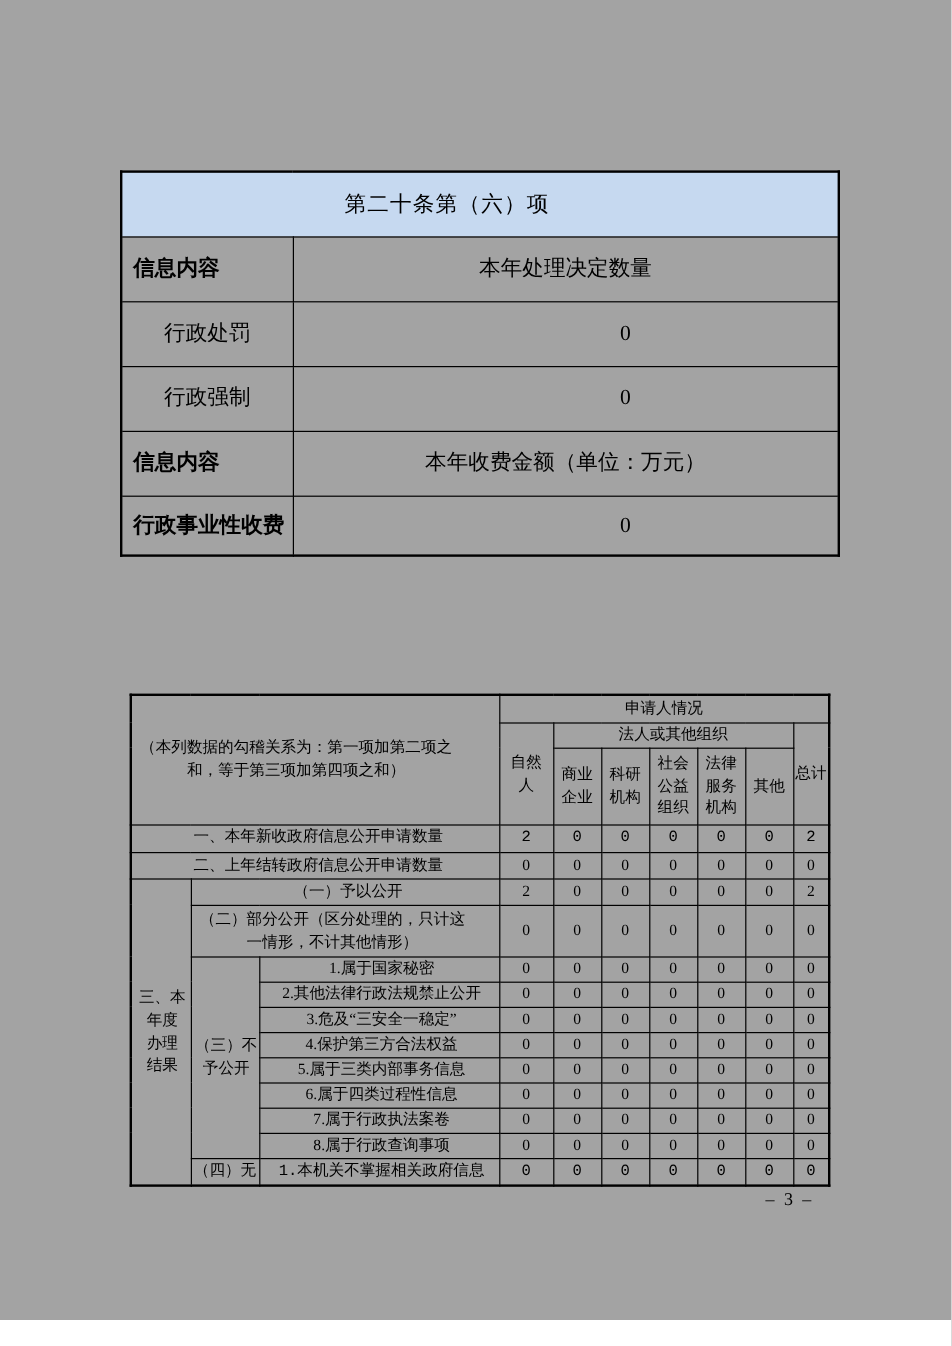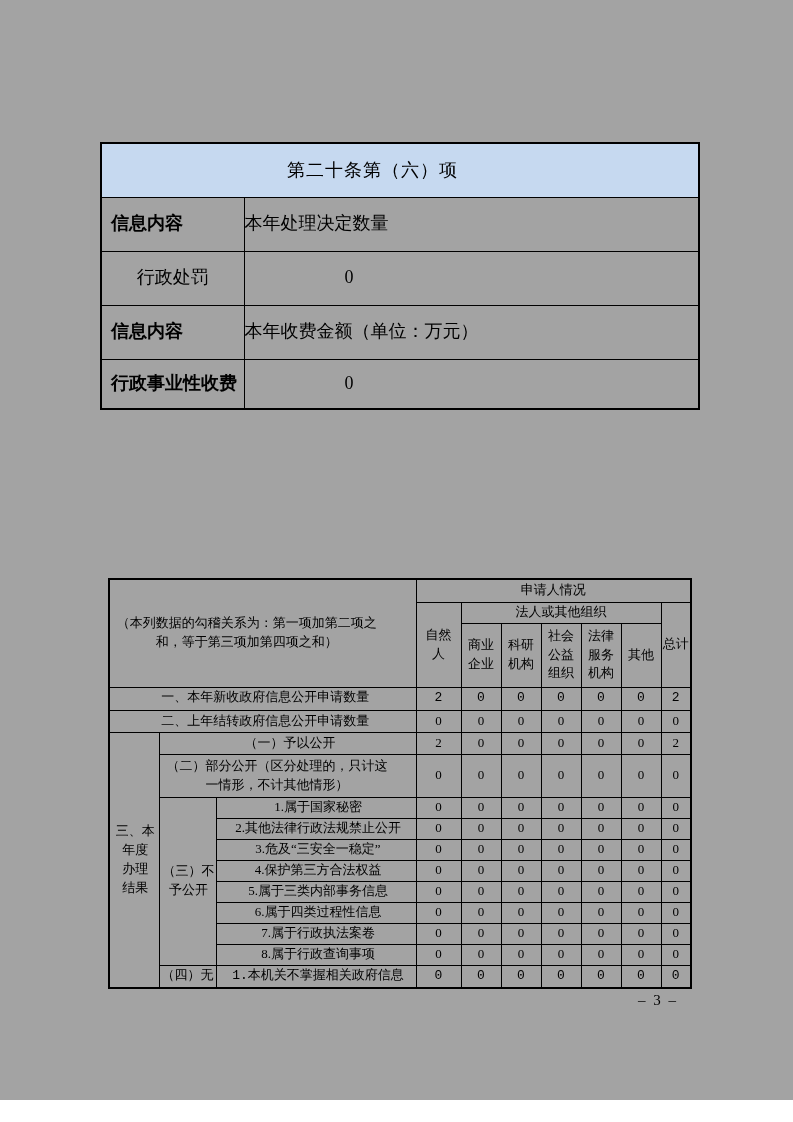--- a/index.html
+++ b/index.html
@@ -33,21 +33,21 @@
   table.t1 tr { height: 54px; }
   table.t1 tr.last { height: 50px; }
   td.blue {
     background: #c6d9f0;
     text-align: center;
     padding-right: 55px;
     letter-spacing: 1px;
   }
   td.lab-left   { text-align: left;   padding-left: 9px; font-weight: bold; }
   td.lab-center { text-align: center; }
-  td.val        { }
+  td.val        { text-align: center; }
   td.val.shift-r { text-indent: 100px; }
   td.val.shift-l { }
 
   
   .heading {
     position: absolute;
     left: 148px;
     top: 524px;
     font-family: "Liberation Sans", "DejaVu Sans", sans-serif;
     font-weight: bold;
@@ -121,20 +121,24 @@
     <tbody>
         <tr>
           <td colspan="2" class="blue">第二十条第（六）项</td>
         </tr>
     <tr>
       <td class="lab-left">信息内容</td>
       <td class="val">本年处理决定数量</td>
     </tr>
     <tr>
       <td class="lab-center">行政处罚</td>
+      <td class="val shift-r">0</td>
+    </tr>
+    <tr>
+      <td class="lab-center">行政强制</td>
       <td class="val shift-r">0</td>
     </tr>
     <tr>
       <td class="lab-left">信息内容</td>
       <td class="val shift-l">本年收费金额（单位：万元）</td>
     </tr>
     <tr class="last">
       <td class="lab-left">行政事业性收费</td>
       <td class="val shift-r">0</td>
     </tr>

